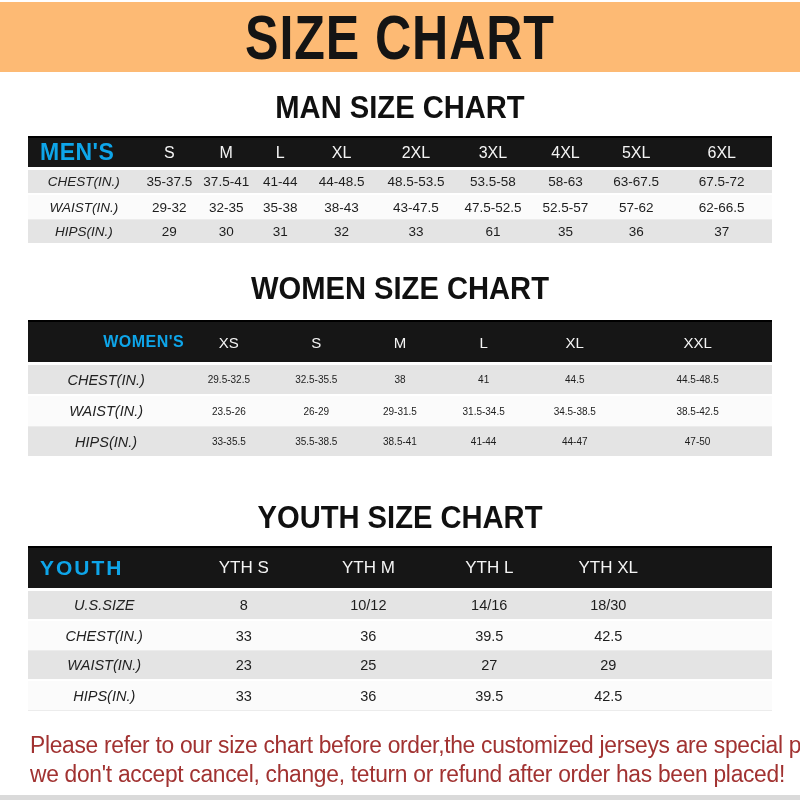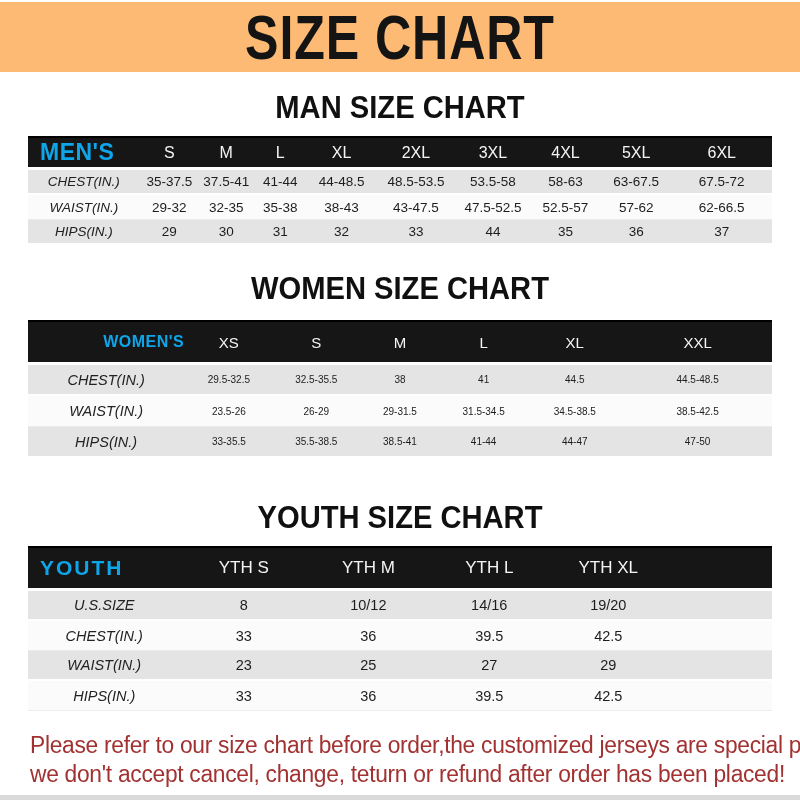--- a/index.html
+++ b/index.html
@@ -163,21 +163,21 @@
         <td>57-62</td>
         <td>62-66.5</td>
       </tr>
       <tr>
         <td class="row-label">HIPS(IN.)</td>
         <td>29</td>
         <td>30</td>
         <td>31</td>
         <td>32</td>
         <td>33</td>
-        <td>44</td>
+        <td>61</td>
         <td>35</td>
         <td>36</td>
         <td>37</td>
       </tr>
     </tbody>
 </table>
 
 <h2 class="section-heading women-h">WOMEN SIZE CHART</h2>
 <table class="size-table women">
   <colgroup>
@@ -250,21 +250,21 @@
         <th>YTH XL</th>
         <th></th>
       </tr>
     </thead>
   <tbody>
       <tr>
         <td class="row-label">U.S.SIZE</td>
         <td>8</td>
         <td>10/12</td>
         <td>14/16</td>
-        <td>19/20</td>
+        <td>18/30</td>
         <td></td>
       </tr>
       <tr>
         <td class="row-label">CHEST(IN.)</td>
         <td>33</td>
         <td>36</td>
         <td>39.5</td>
         <td>42.5</td>
         <td></td>
       </tr>

